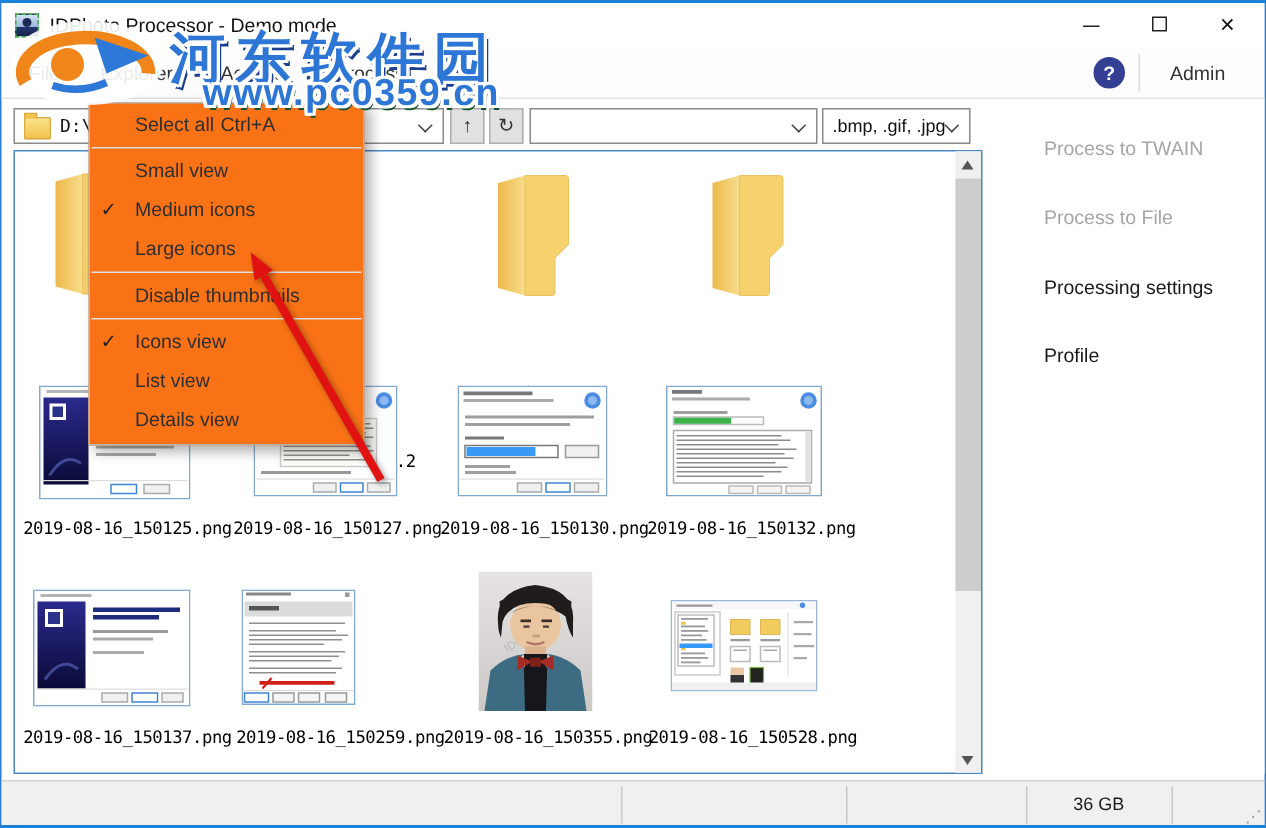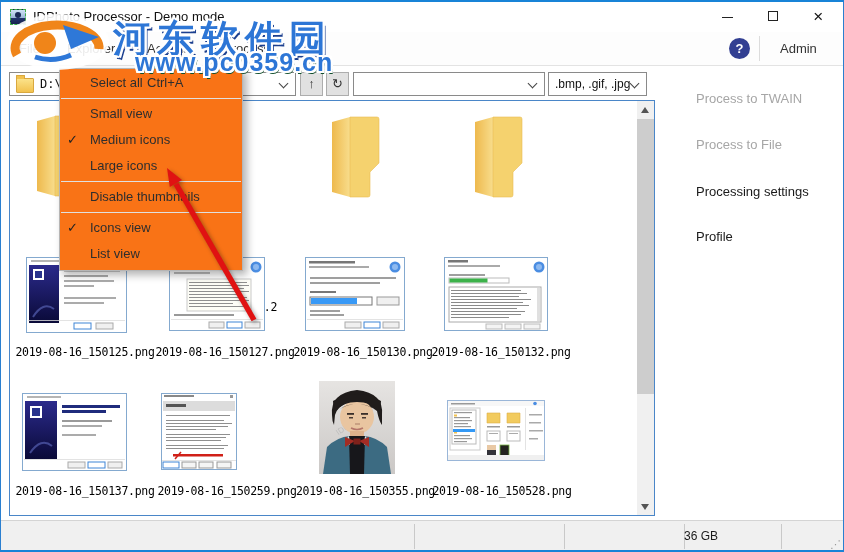--- a/index.html
+++ b/index.html
@@ -58,21 +58,21 @@
   .tri-down{position:absolute;left:4px;top:6px;width:0;height:0;border-left:4.5px solid transparent;
           border-right:4.5px solid transparent;border-top:6px solid #555;}
   .sb-thumb{position:absolute;left:0;top:18px;width:17px;height:275px;background:#cdcdcd;}
   
   .sidebar{position:absolute;left:655px;top:64px;width:188px;height:450px;background:#fff;}
   .sb-item{position:absolute;left:40px;font-size:13px;white-space:nowrap;}
   .sb-gray{color:#a6a6a6;} .sb-dark{color:#1a1a1a;}
   
   .statusbar{position:absolute;left:0;top:518px;width:100%;height:31px;background:#f0f0f0;border-top:1px solid #d4d4d4;}
   .st-sep{position:absolute;top:3px;width:1px;height:25px;background:#c9c9c9;}
-  .st-text{position:absolute;left:683px;top:0;width:97px;height:31px;line-height:31px;text-align:left;
+  .st-text{position:absolute;left:683px;top:0;width:97px;height:31px;line-height:31px;text-align:center;
            font-size:12px;color:#1a1a1a;}
   .grip{position:absolute;right:2px;bottom:1px;font-size:11px;color:#9a9a9a;}
   
   .ctxmenu{position:absolute;left:58px;top:66px;width:182px;background:#f97316;border:1px solid #b5b5b5;
            box-shadow:4px 4px 8px rgba(0,0,0,0.3);z-index:60;padding:1px 0 3px 0;}
   .mi{position:relative;height:26px;line-height:26px;padding-left:30px;font-size:13px;color:#2e2e2e;}
   .mi .chk{position:absolute;left:7px;top:0;width:20px;color:#222;}
   .mi .sc{position:absolute;left:87px;top:0;}
   .msep{height:1px;background:#e0e0e0;margin:2px 1px;}
   
@@ -429,20 +429,23 @@
       <span>Disable thumbnails</span>
     </div>
     <div class="msep"></div>
     <div class="mi">
       <span class="chk">✓</span>
       <span>Icons view</span>
     </div>
     <div class="mi">
       <span>List view</span>
     </div>
+    <div class="mi">
+      <span>Details view</span>
+    </div>
   </div>
 
   <div class="wm">
     <svg class="wm-logo" width="106" height="60" viewBox="0 0 106 60">
       <ellipse cx="53" cy="29" rx="51" ry="28" fill="#ffffff" opacity="0.9"></ellipse>
       <path d="M12 42 A 42 23 0 1 1 94 36" stroke="#f08519" stroke-width="9" fill="none"></path>
       <path d="M58 12 L94 24 L66 36 Z" fill="#2e78d8"></path>
       <circle cx="40" cy="30" r="11" fill="#f08519"></circle>
       <path d="M30 44 Q48 50 66 42" stroke="#2e78d8" stroke-width="5" fill="none"></path>
     </svg>

